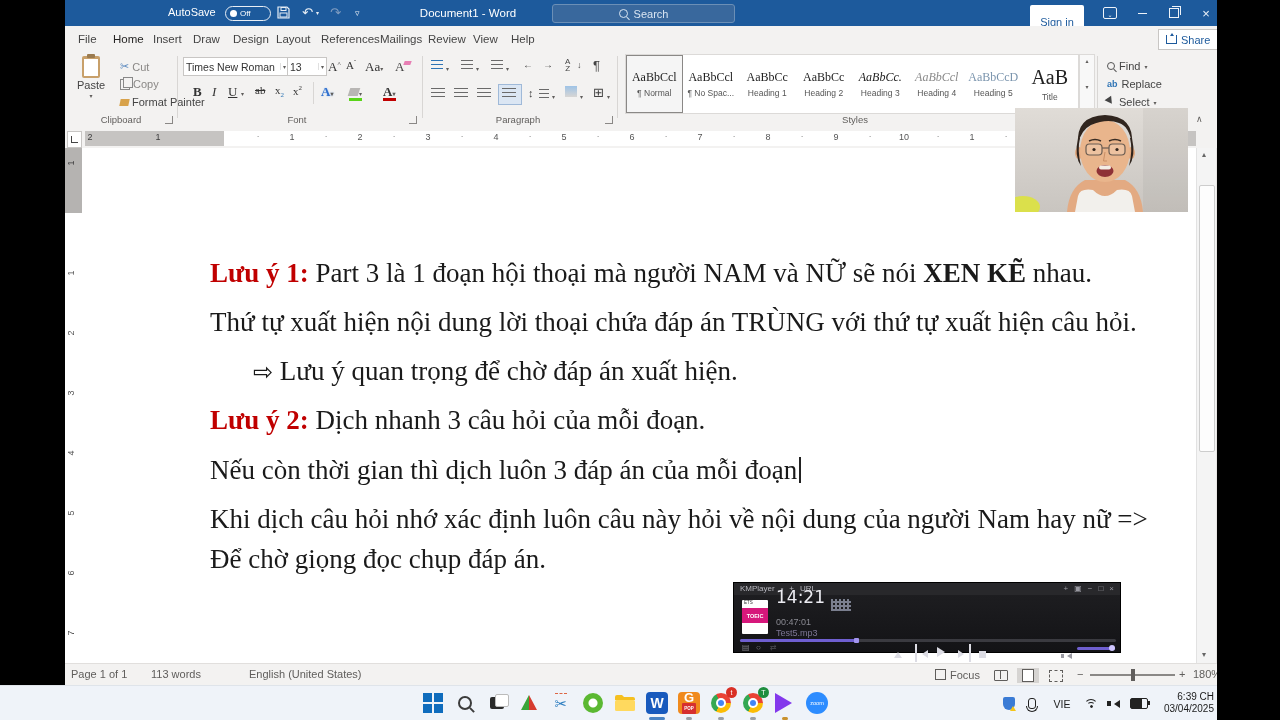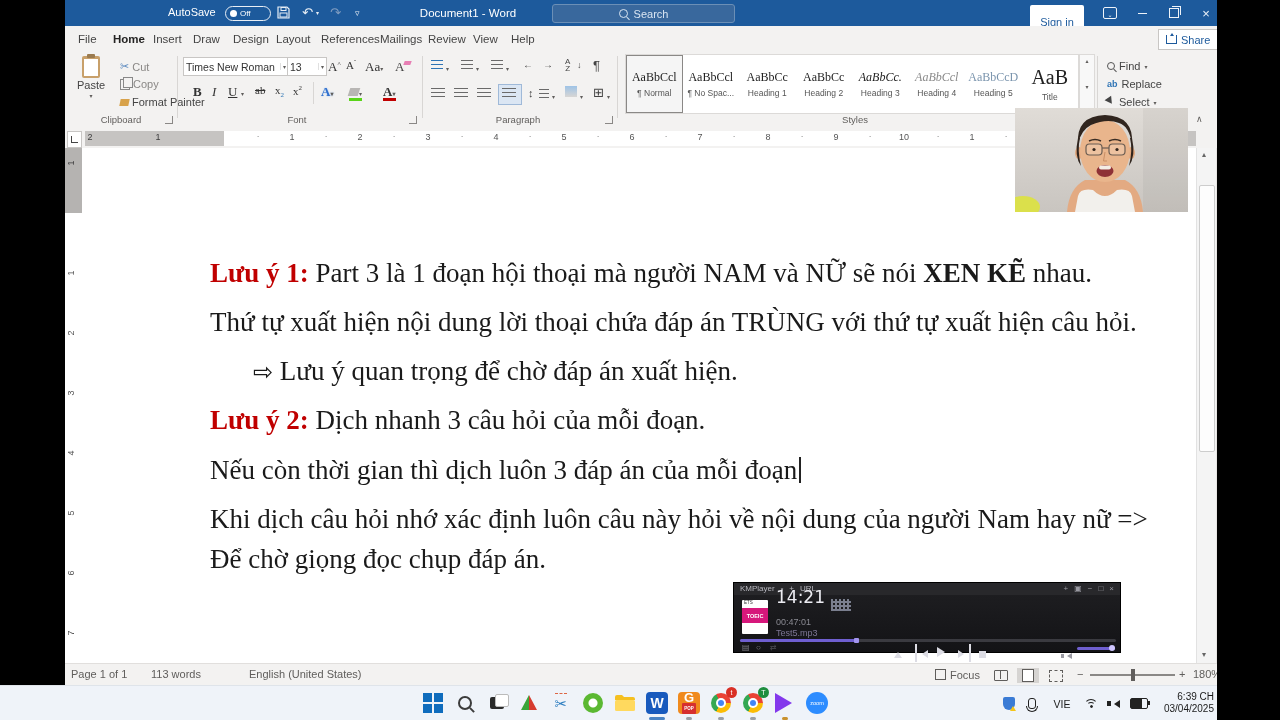--- a/index.html
+++ b/index.html
@@ -21,21 +21,21 @@
   #signin{left:965px;top:5px;width:54px;height:34px;background:#fff;border-radius:2px;position:absolute;
           display:flex;align-items:center;justify-content:center;font-size:11px;color:#1d5a9c}
   .win-ic{position:absolute;top:0;width:30px;height:26px;display:flex;align-items:center;justify-content:center;color:#eef3f9}
   .minbar{width:9px;height:1px;background:#eef3f9}
   .resto{width:8px;height:8px;border:1px solid #eef3f9;position:relative}
   .resto:before{content:"";position:absolute;left:2px;top:-3px;width:8px;height:8px;border:1px solid #eef3f9;border-bottom:none;border-left:none}
   .ribopt{width:12px;height:10px;border:1px solid #eef3f9;border-radius:2px;display:flex;align-items:flex-end;justify-content:center;font-size:6px;color:#eef3f9}
   
   #tabsrow{left:65px;top:26px;width:1152px;height:26px;background:#f3f2f1}
   .tab{position:absolute;top:0;height:26px;line-height:26px;font-size:11.5px;color:#444;padding:0 3px}
-  .tab.active{color:#252423;font-weight:bold;border-bottom:2.5px solid #2b6cb8}
+  .tab.active{color:#252423;font-weight:normal;border-bottom:2.5px solid #2b6cb8}
   #share-btn{position:absolute;left:1093px;top:3px;height:19px;padding:0 7px;border:1px solid #c8c6c4;background:#fff;
              display:flex;align-items:center;gap:4px;font-size:11px;color:#1d5a9c}
   .share-ic{width:9px;height:8px;border:1px solid #1d5a9c;border-top:none;position:relative;display:inline-block}
   .share-ic:after{content:"";position:absolute;left:3px;top:-4px;border:2.5px solid transparent;border-bottom:3px solid #1d5a9c}
   
   #ribbon{left:65px;top:52px;width:1152px;height:78px;background:#f3f2f1;border-bottom:1px solid #dcdad8}
   .gsep{position:absolute;top:4px;width:1px;height:62px;background:#d8d6d4}
   .glabel{position:absolute;top:62px;font-size:9.5px;color:#605e5c;transform:translateX(-50%)}
   .launcher{position:absolute;width:7px;height:7px;border-right:1.5px solid #8a8886;border-bottom:1.5px solid #8a8886}
   .rbtn{position:absolute;font-size:11px;color:#444;white-space:nowrap;display:flex;align-items:center;gap:3px}

